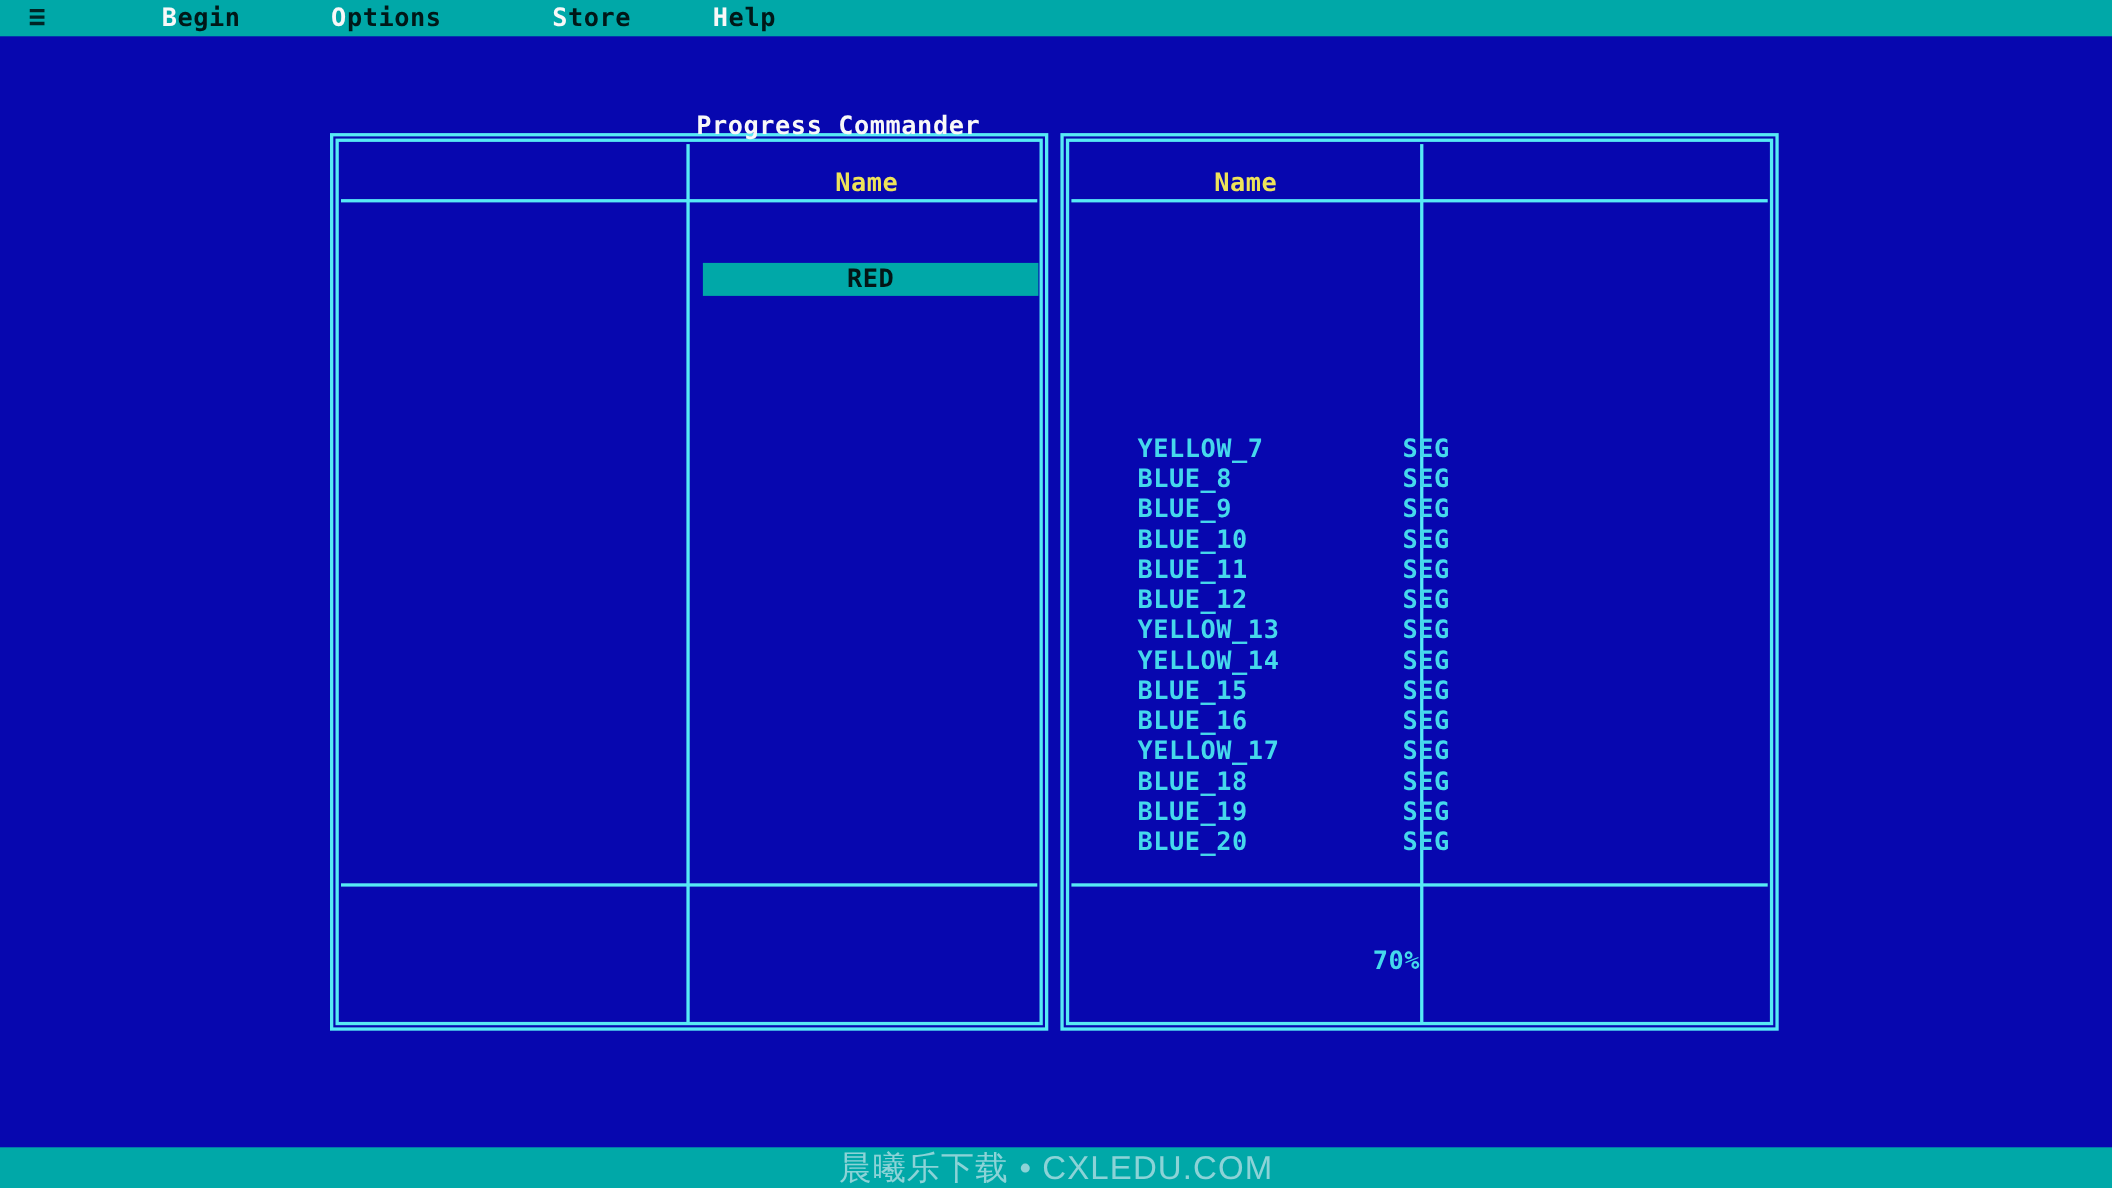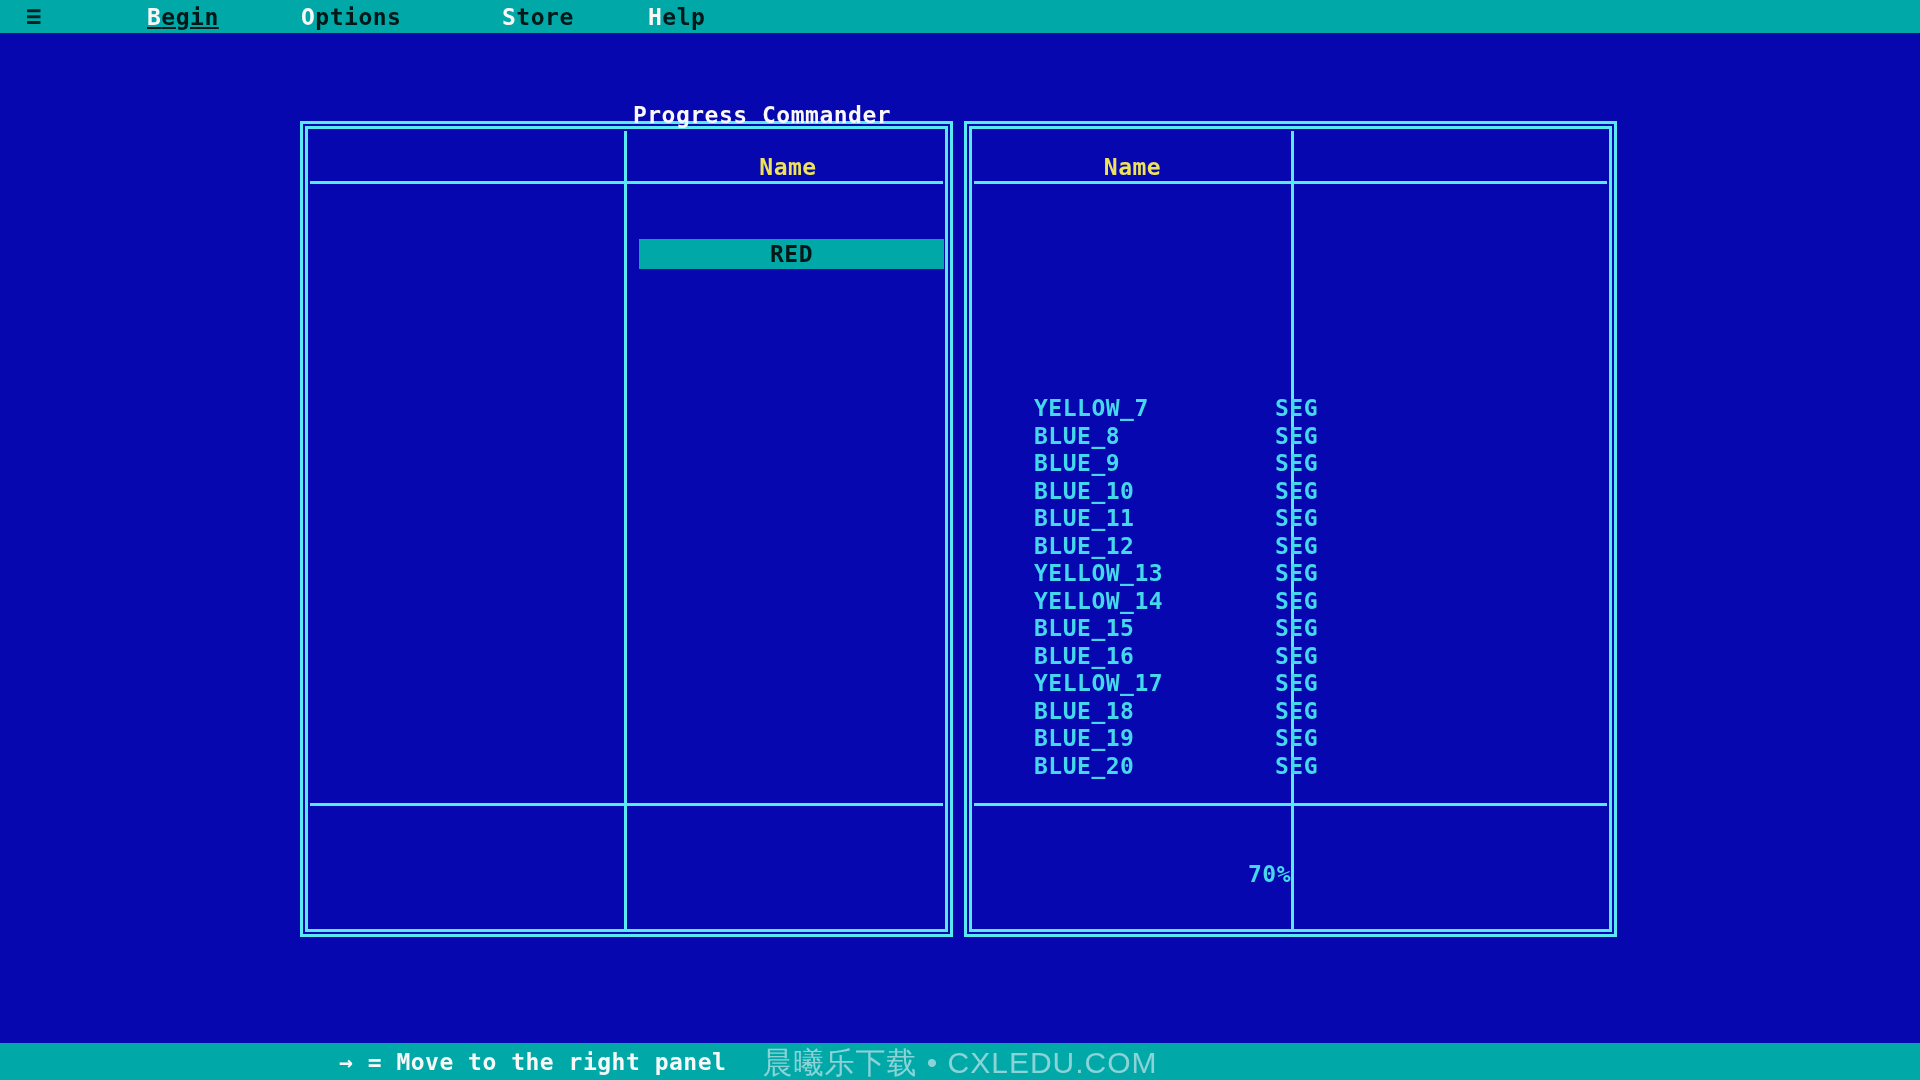--- a/index.html
+++ b/index.html
@@ -25,21 +25,21 @@
   .menubar{
     position:absolute;top:0;left:0;width:1920px;height:33px;
     background:var(--teal);color:#001818;
   }
   .menu-burger{
     position:absolute;left:26px;top:0;height:33px;line-height:33px;
     font-size:26px;color:#002424;cursor:default;
   }
   .menu-item{position:absolute;top:0;height:33px;line-height:34px;cursor:default;}
   .menu-item .hotkey{color:var(--white);}
-  .mi-0{left:147px;text-decoration:underline;} .mi-1{left:301px;text-align:right;} .mi-2{left:466px;margin-left:36px;} .mi-3{left:648px;}
+  .mi-0{left:147px;} .mi-1{left:301px;text-align:right;} .mi-2{left:466px;margin-left:36px;} .mi-3{left:648px;}
 
   
   .app-title{
     position:absolute;top:102px;left:0;width:1524px;
     text-align:center;color:var(--white);z-index:6;
   }
 
   
   .panel{
     position:absolute;top:121px;width:653px;height:816px;
@@ -185,15 +185,14 @@
     <div class="file-row">
         <span class="fname">BLUE_20</span>
         <span class="fext">SEG</span>
       </div>
   </div>
 
   <div class="progress-label">70%</div>
 </div>
 
 <div class="statusbar">
-  <span class="status-hint">→ = Move to the right panel</span>
   <span class="watermark">晨曦乐下载 • CXLEDU.COM</span>
 </div>
 
 </body></html>

